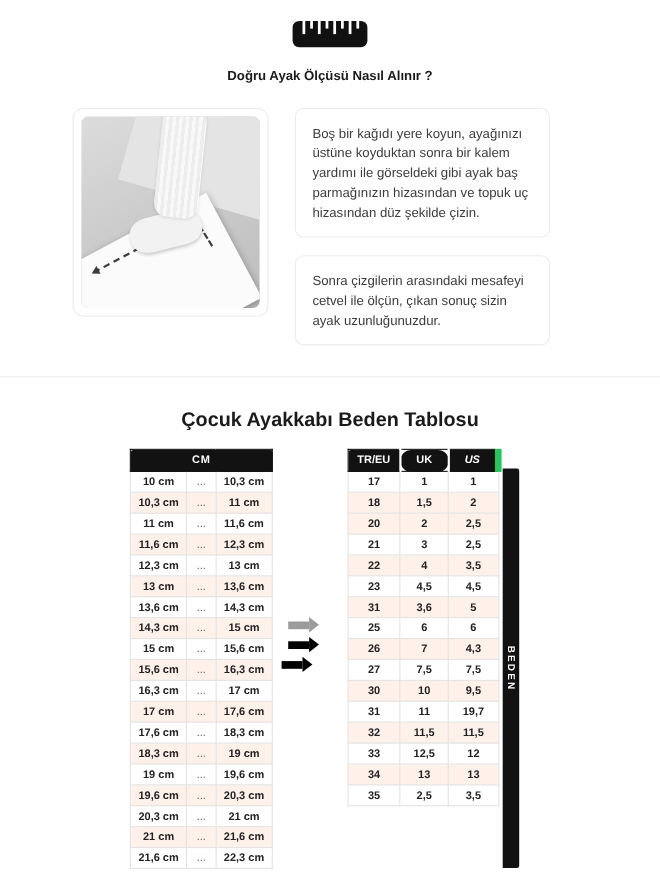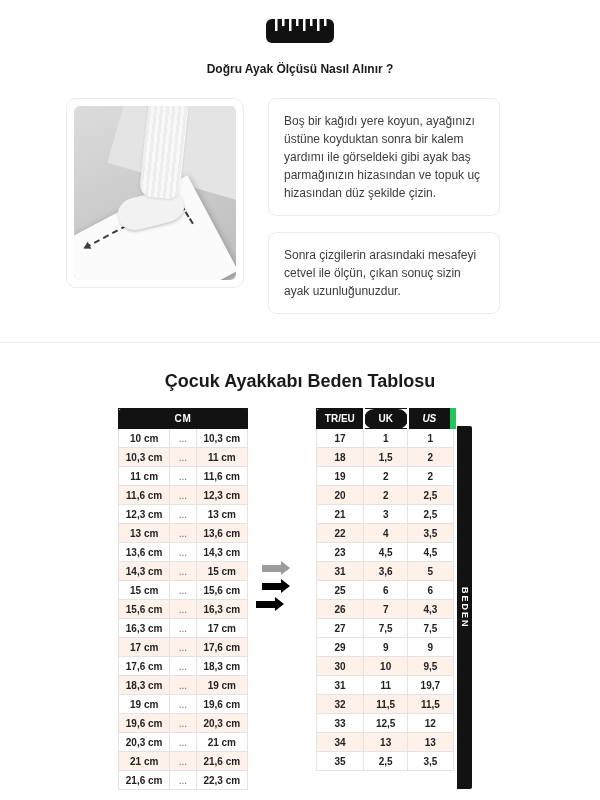--- a/index.html
+++ b/index.html
@@ -281,25 +281,20 @@
           <tr>
             <td>17</td>
             <td>1</td>
             <td>1</td>
           </tr>
           <tr class="alt">
             <td>18</td>
             <td>1,5</td>
             <td>2</td>
           </tr>
-          <tr>
-            <td>19</td>
-            <td>2</td>
-            <td>2</td>
-          </tr>
           <tr class="alt">
             <td>20</td>
             <td>2</td>
             <td>2,5</td>
           </tr>
           <tr>
             <td>21</td>
             <td>3</td>
             <td>2,5</td>
           </tr>
@@ -326,25 +321,20 @@
           <tr class="alt">
             <td>26</td>
             <td>7</td>
             <td>4,3</td>
           </tr>
           <tr>
             <td>27</td>
             <td>7,5</td>
             <td>7,5</td>
           </tr>
-          <tr>
-            <td>29</td>
-            <td>9</td>
-            <td>9</td>
-          </tr>
           <tr class="alt">
             <td>30</td>
             <td>10</td>
             <td>9,5</td>
           </tr>
           <tr>
             <td>31</td>
             <td>11</td>
             <td>19,7</td>
           </tr>

